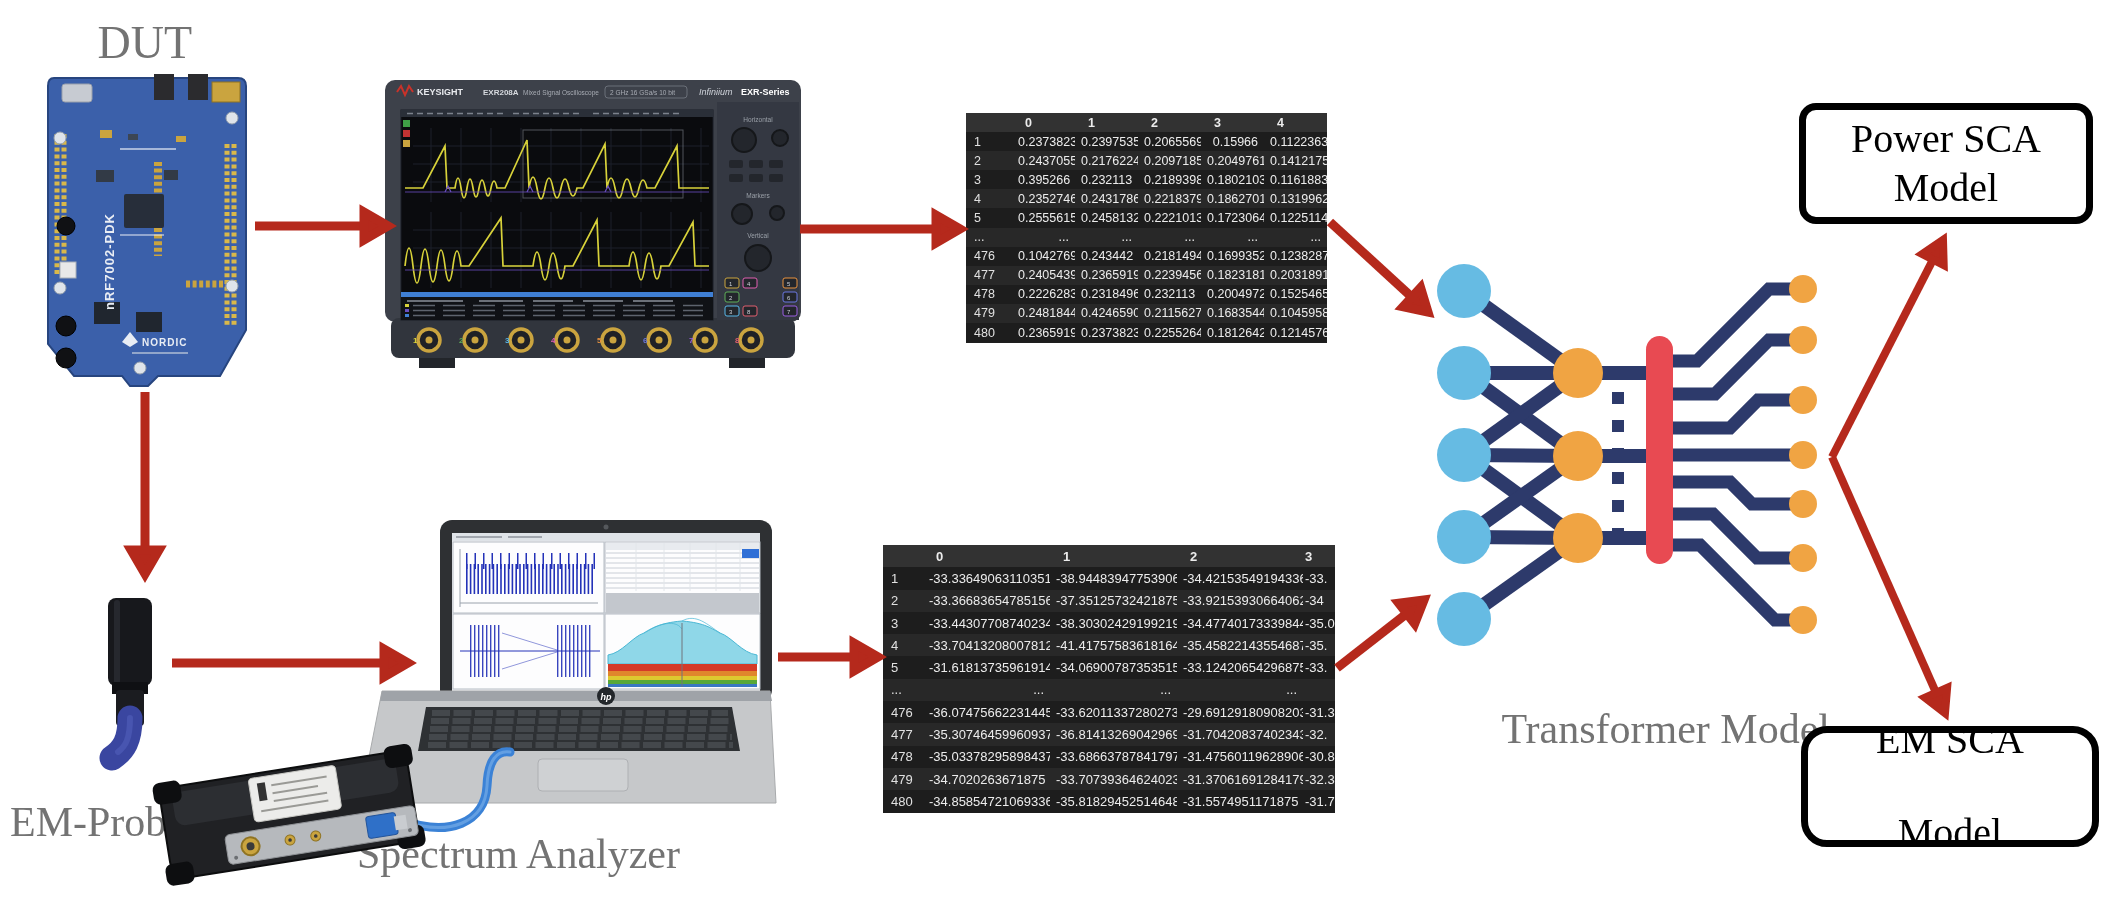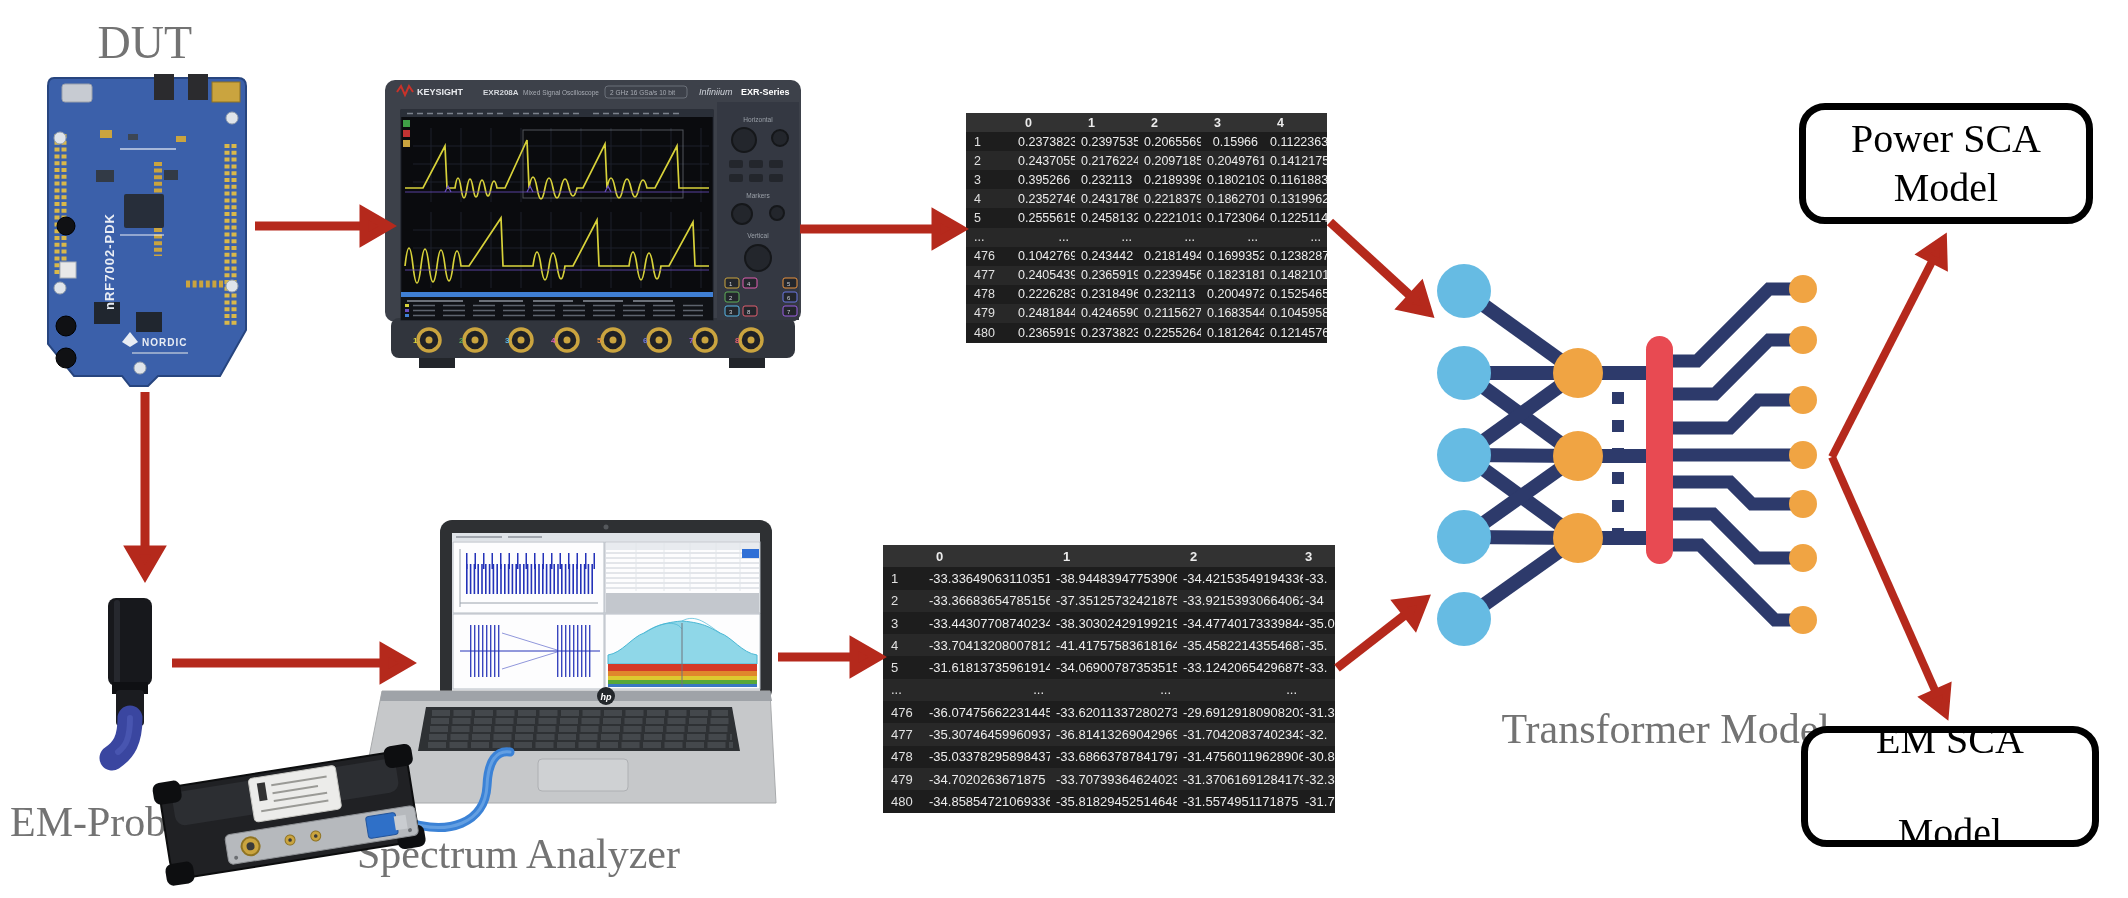--- a/index.html
+++ b/index.html
@@ -28,21 +28,21 @@
 </head>
 <body>
 
 <div id="canvas">
 
   <div class="caption" style="left:52px;top:16px;width:140px;font-size:46px;">DUT</div>
   <div class="caption" style="left:0px;top:798px;width:185px;font-size:42px;">EM-Probe</div>
   <div class="caption" style="left:260px;top:830px;width:420px;font-size:42px;">Spectrum Analyzer</div>
   <div class="caption" style="left:1430px;top:660px;width:400px;font-size:42px;margin-top:45px;">Transformer Model</div>
 
-  <div class="model-box" style="left:1799px;top:103px;width:294px;height:121px;">
+  <div class="model-box" style="left:1799px;top:103px;width:294px;height:121px;border-radius:17px;">
     <div>Power SCA</div>
     <div>Model</div>
   </div>
   <div class="model-box" style="left:1801px;top:726px;width:298px;height:121px;gap:44px;">
     <div>EM SCA</div>
     <div>Model</div>
   </div>
 
   <div id="power-table" class="dtable" style="left:966px;top:113px;width:361px;height:230px;">
       <div class="trow head">
@@ -108,21 +108,21 @@
         <div class="cell c3">0.2181494</div>
         <div class="cell c4">0.1699352</div>
         <div class="cell c5">0.1238287</div>
       </div>
       <div class="trow">
         <div class="cell c0">477</div>
         <div class="cell c1">0.2405439</div>
         <div class="cell c2">0.2365919</div>
         <div class="cell c3">0.2239456</div>
         <div class="cell c4">0.1823181</div>
-        <div class="cell c5">0.1482101</div>
+        <div class="cell c5">0.2031891</div>
       </div>
       <div class="trow">
         <div class="cell c0">478</div>
         <div class="cell c1">0.2226283</div>
         <div class="cell c2">0.2318496</div>
         <div class="cell c3">0.232113</div>
         <div class="cell c4">0.2004972</div>
         <div class="cell c5">0.1525465</div>
       </div>
       <div class="trow">

